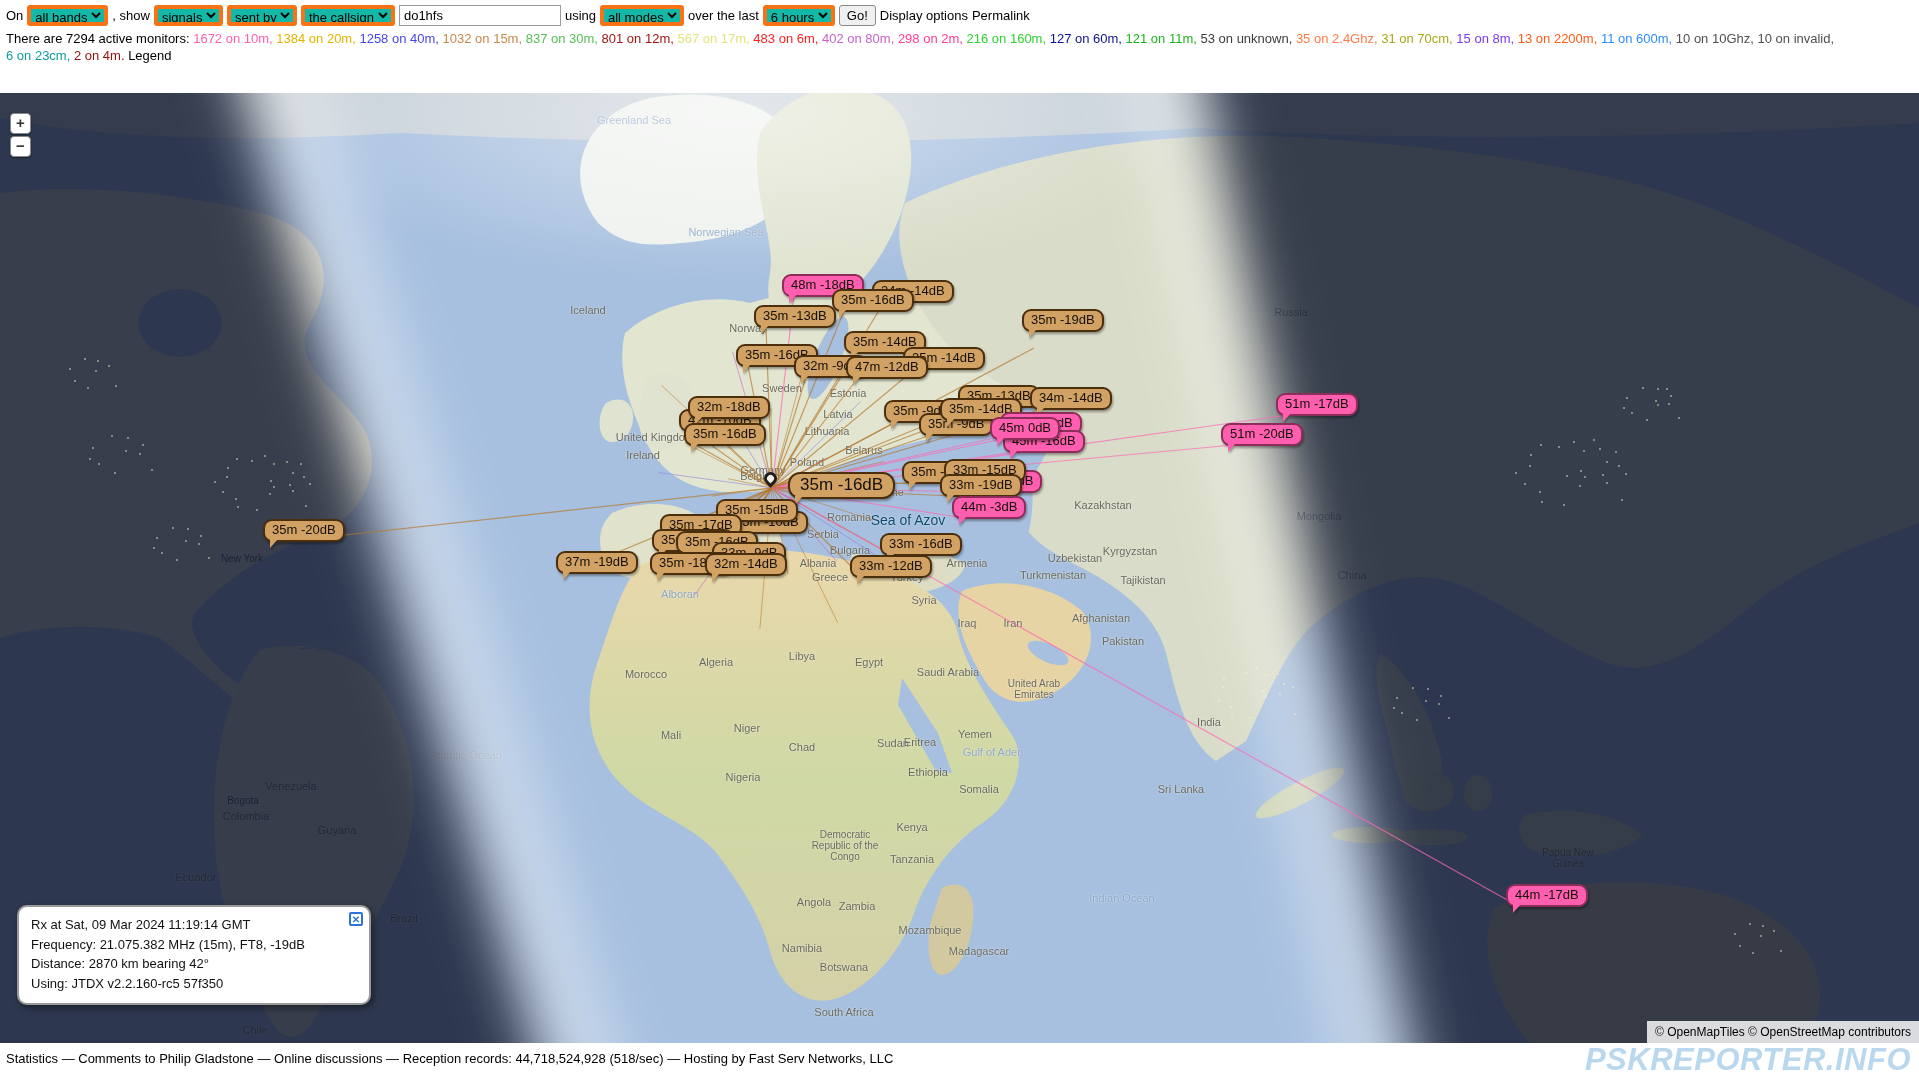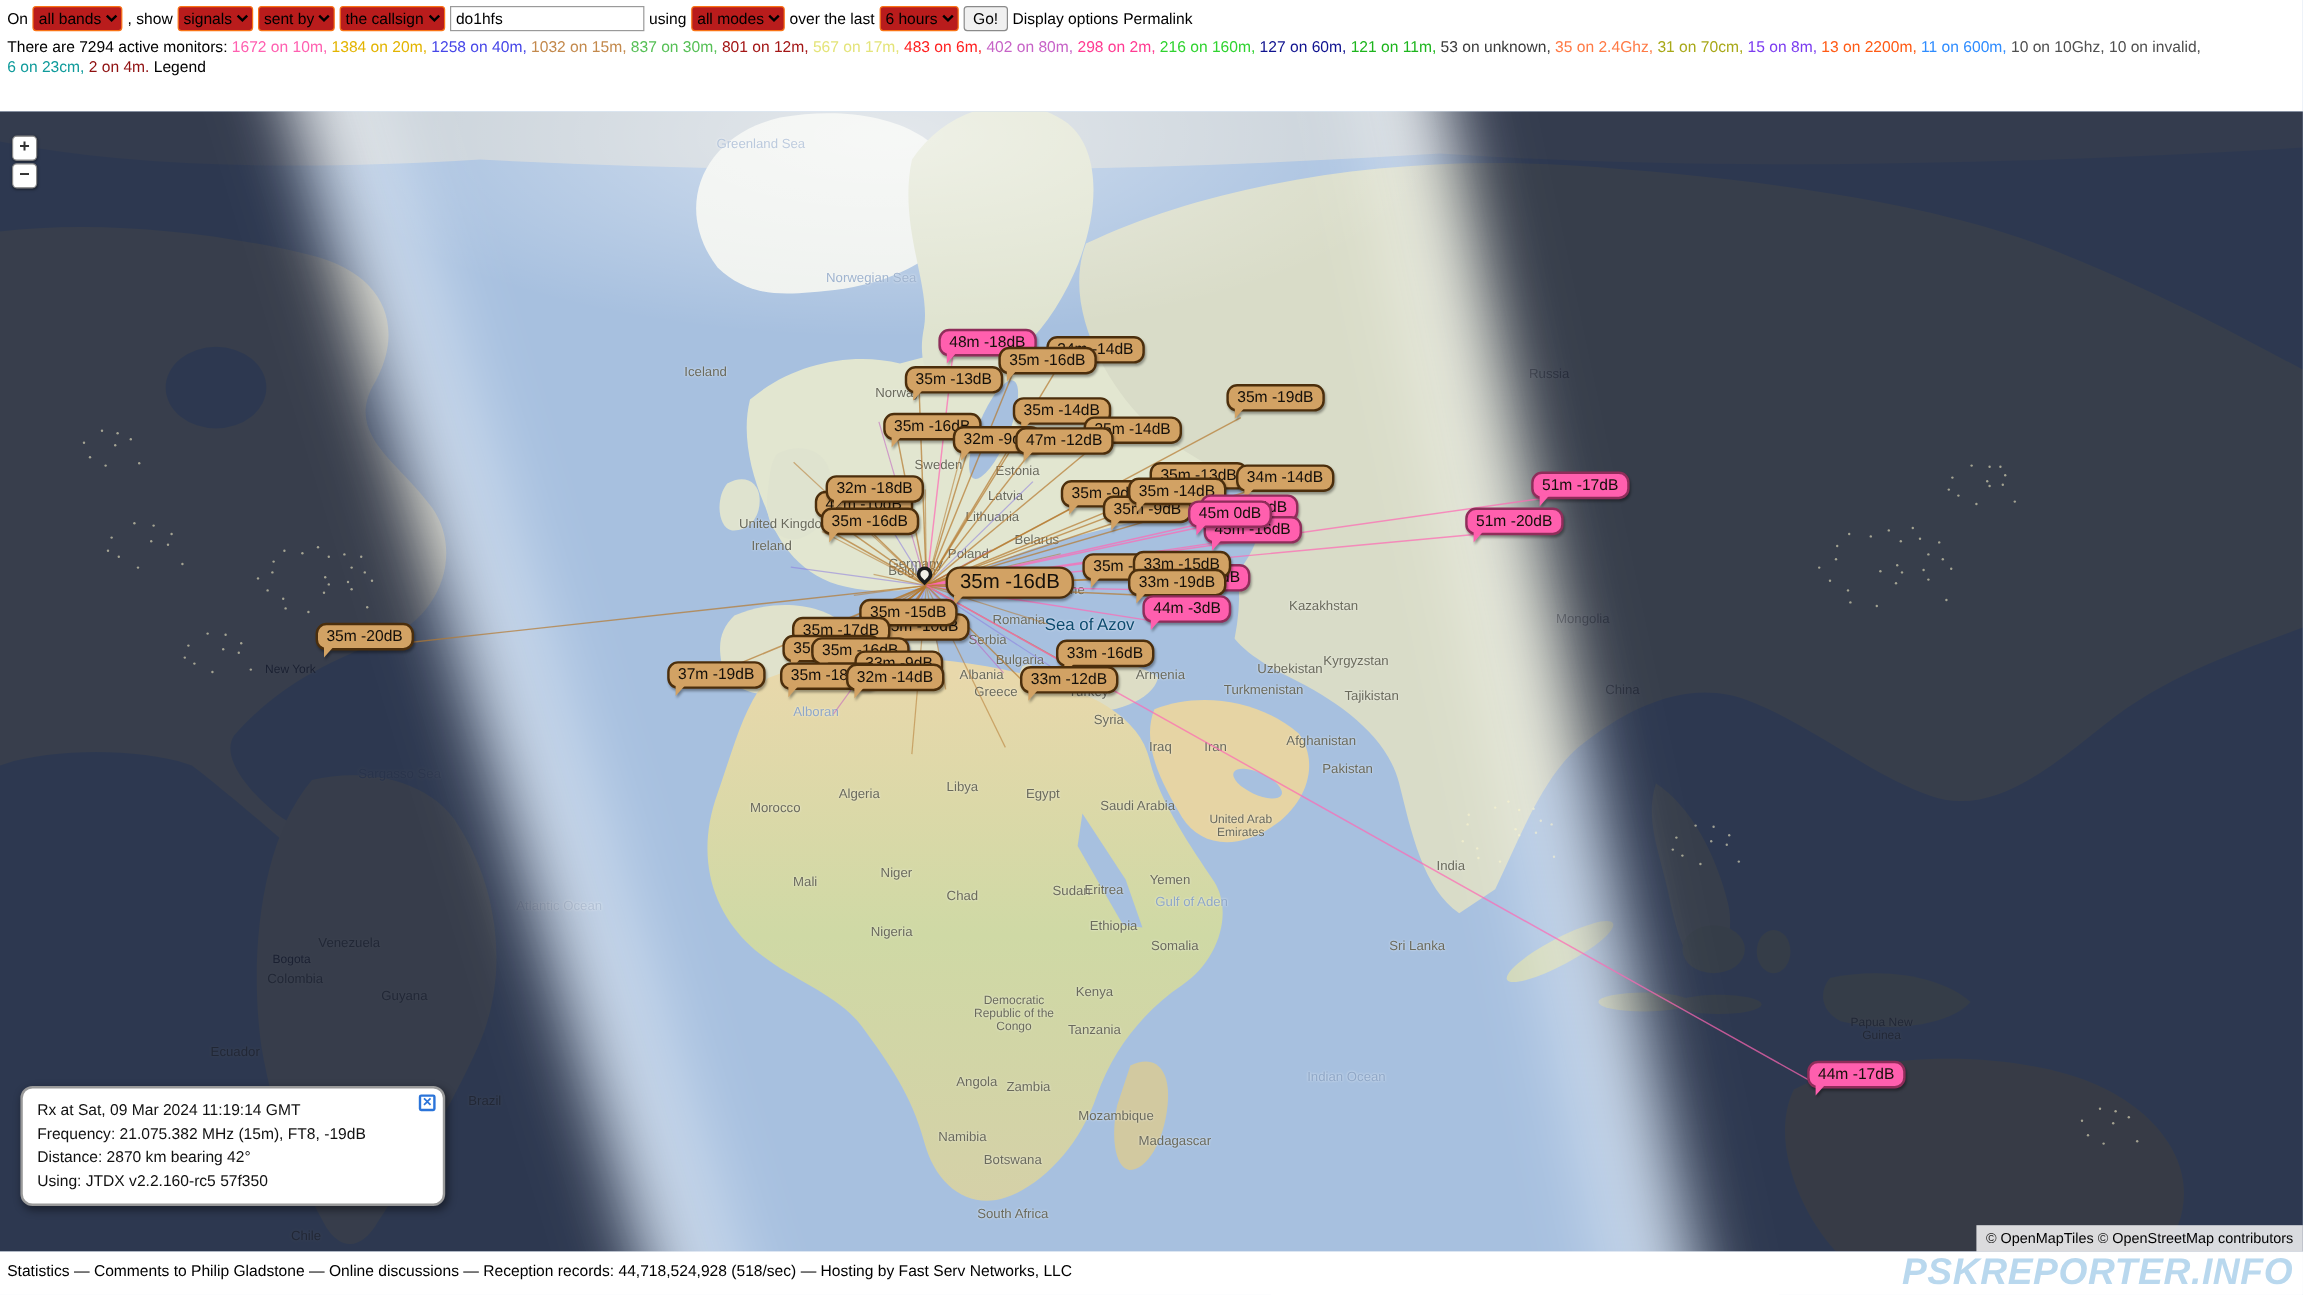--- a/index.html
+++ b/index.html
@@ -3,21 +3,21 @@
 <meta charset="utf-8">
 <style>
   *{box-sizing:border-box}
   body{margin:0;width:1919px;height:1079px;overflow:hidden;background:#fff;
        font-family:"Liberation Sans",sans-serif;font-size:13px;color:#000}
   a{color:#000000;text-decoration:none;cursor:pointer}
   
   #hdr{padding:3px 6px 0;line-height:17px}
   .row1{display:flex;align-items:center;gap:4px;margin:2px 0 4px;white-space:nowrap}
   select,input,button{font-family:"Liberation Sans",sans-serif;font-size:13px;height:21px}
-  select{background:#b91c1c;border:1px solid #f97316;border-radius:3px}
+  select{background:#14b8a6;border:4px solid #f97316;border-radius:3px}
   input[type=text]{border:1px solid #9a9a9a;padding:0 4px;width:162px}
   button{background:#f0f0f0;border:1px solid #8a8a8a;border-radius:3px;padding:0 7px;cursor:pointer}
   #monitors{line-height:17px}
   
   #map{position:absolute;left:0;top:93px;width:1919px;height:950px;overflow:hidden;background:#a7c0df}
   #base,#rays{position:absolute;left:0;top:0}
   .mlabel{position:absolute;transform:translate(-50%,-50%);white-space:nowrap;font-size:11px;
           color:#6a6a5c;text-shadow:0 0 2px rgba(255,255,255,.75)}
   .mlabel.sea{color:#8fa7c7}
   .mlabel.seabig{color:#0c4a6e;font-size:14px}
@@ -406,21 +406,21 @@
       <line x1="772" y1="395" x2="862" y2="484" stroke="#b5792f" stroke-opacity="0.7" stroke-width="1.2"></line>
       <line x1="772" y1="395" x2="290" y2="448" stroke="#b5792f" stroke-opacity="0.7" stroke-width="1.2"></line>
       <line x1="772" y1="395" x2="1518" y2="813" stroke="#ff66b3" stroke-opacity="0.7" stroke-width="1.2"></line>
     </svg>
 
   <div data-name="balloon-layer" style="position:absolute;left:0;top:0;width:100%;height:100%">
       <div class="balloon tan" data-name="reception-balloon" style="left: 872px; top: 187px;">34m -14dB</div>
       <div class="balloon pink" data-name="reception-balloon" style="left: 782px; top: 181px;">48m -18dB</div>
       <div class="balloon tan" data-name="reception-balloon" style="left: 832px; top: 196px;">35m -16dB</div>
       <div class="balloon tan" data-name="reception-balloon" style="left: 754px; top: 212px;">35m -13dB</div>
-      <div class="balloon tan" data-name="reception-balloon" style="left: 1022px; top: 227px;">35m -19dB</div>
+      <div class="balloon tan" data-name="reception-balloon" style="left: 1022px; top: 216px;">35m -19dB</div>
       <div class="balloon tan" data-name="reception-balloon" style="left: 736px; top: 251px;">35m -16dB</div>
       <div class="balloon tan" data-name="reception-balloon" style="left: 844px; top: 238px;">35m -14dB</div>
       <div class="balloon tan" data-name="reception-balloon" style="left: 903px; top: 254px;">35m -14dB</div>
       <div class="balloon tan" data-name="reception-balloon" style="left: 794px; top: 262px;">32m -9dB</div>
       <div class="balloon tan" data-name="reception-balloon" style="left: 846px; top: 263px;">47m -12dB</div>
       <div class="balloon tan" data-name="reception-balloon" style="left: 679px; top: 316px;">42m -10dB</div>
       <div class="balloon tan" data-name="reception-balloon" style="left: 688px; top: 303px;">32m -18dB</div>
       <div class="balloon tan" data-name="reception-balloon" style="left: 684px; top: 330px;">35m -16dB</div>
       <div class="balloon tan" data-name="reception-balloon" style="left: 958px; top: 292px;">35m -13dB</div>
       <div class="balloon tan" data-name="reception-balloon" style="left: 1030px; top: 294px;">34m -14dB</div>

